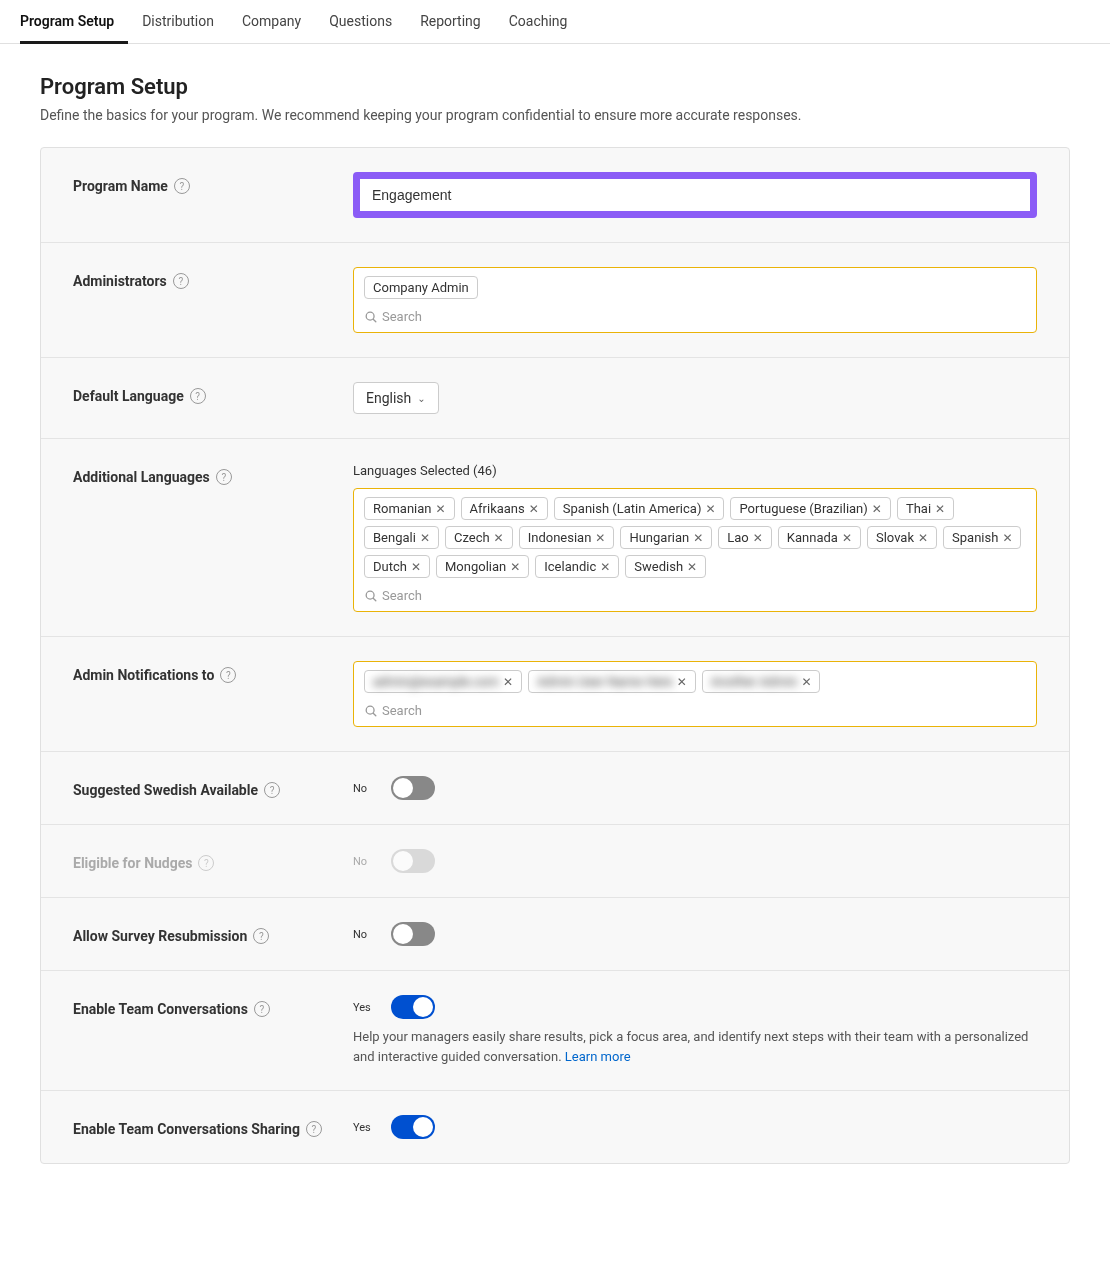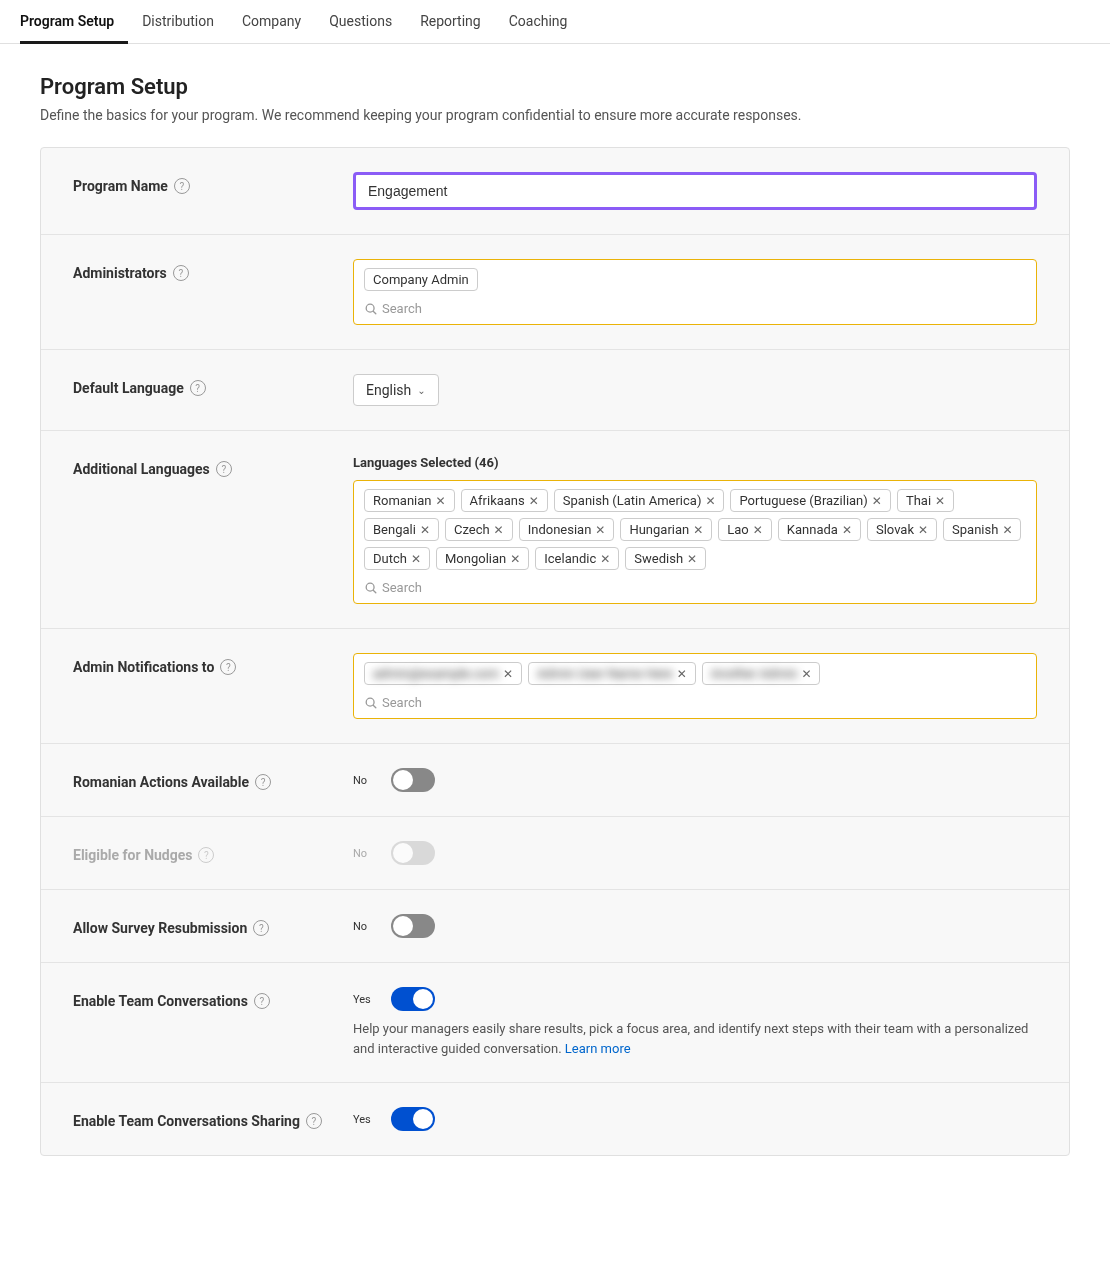--- a/index.html
+++ b/index.html
@@ -98,21 +98,21 @@
     }
 
     .form-control-col {
       flex: 1;
     }
 
     
     .text-input {
       width: 100%;
       padding: 8px 12px;
-      border: 3px solid #8b5cf6;
+      border: 7px solid #8b5cf6;
       border-radius: 4px;
       font-size: 14px;
       background: #fff;
       color: #333;
       outline: none;
     }
 
     
     .tag-container {
       background: #fff;
@@ -313,21 +313,21 @@
         </div>
       </div>
     </div>
 
     <div class="form-row">
       <div class="form-label-col">
         <span class="form-label">Additional Languages</span>
         <span class="help-icon">?</span>
       </div>
       <div class="form-control-col">
-        <div style="font-size:13px;font-weight:700;color:#333;margin-bottom:10px;">Languages Selected (46)</div>
+        <div style="font-size:13px;font-weight:400;color:#333;margin-bottom:10px;">Languages Selected (46)</div>
         <div class="tag-container">
 
           <span class="tag">Romanian <span class="tag-remove">✕</span></span>
           <span class="tag">Afrikaans <span class="tag-remove">✕</span></span>
           <span class="tag">Spanish (Latin America) <span class="tag-remove">✕</span></span>
 
           <span class="tag">Portuguese (Brazilian) <span class="tag-remove">✕</span></span>
           <span class="tag">Thai <span class="tag-remove">✕</span></span>
           <span class="tag">Bengali <span class="tag-remove">✕</span></span>
           <span class="tag">Czech <span class="tag-remove">✕</span></span>
@@ -380,21 +380,21 @@
               <line x1="10.5" y1="10.5" x2="13.5" y2="13.5" stroke="#999" stroke-width="1.5" stroke-linecap="round"></line>
             </svg>
             <span style="color:#999;font-size:13px">Search</span>
           </div>
         </div>
       </div>
     </div>
 
     <div class="form-row">
       <div class="form-label-col">
-        <span class="form-label">Romanian Actions Available</span>
+        <span class="form-label">Suggested Swedish Available</span>
         <span class="help-icon">?</span>
       </div>
       <div class="form-control-col">
         <div class="toggle-row">
           <span class="toggle-label">No</span>
           <div class="toggle-switch">
             <div class="toggle-track off">
               <div class="toggle-thumb"></div>
             </div>
           </div>

